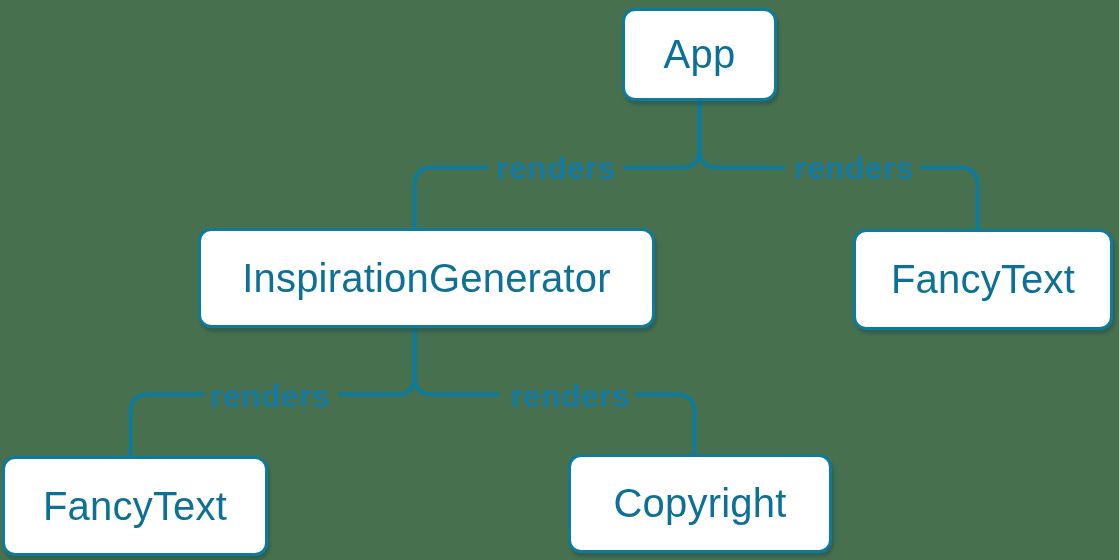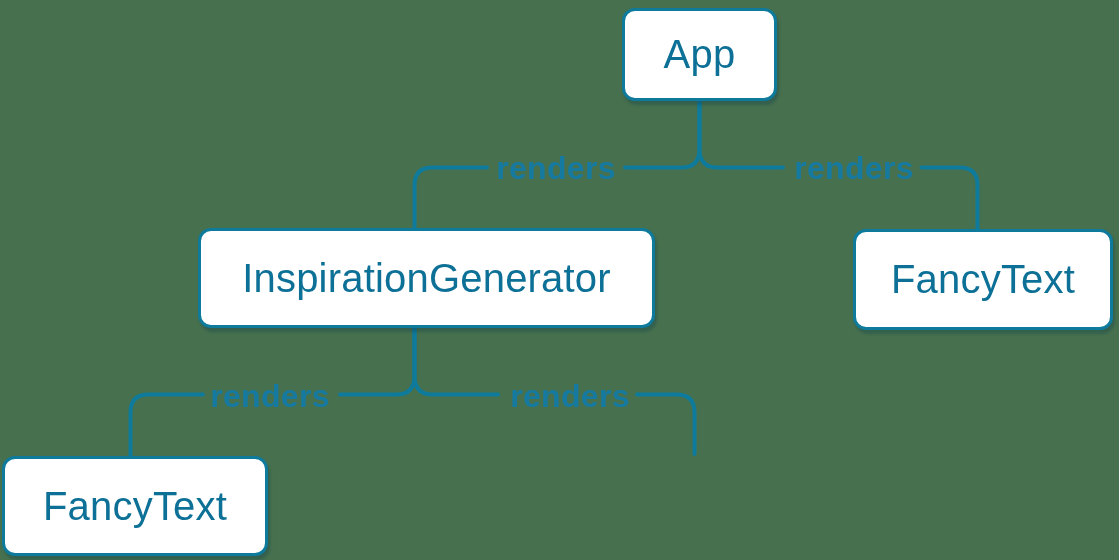--- a/index.html
+++ b/index.html
@@ -82,14 +82,15 @@
 
   <div class="edge-label label-1">renders</div>
   <div class="edge-label label-2">renders</div>
   <div class="edge-label label-3">renders</div>
   <div class="edge-label label-4">renders</div>
 
   <div class="node node-app">App</div>
   <div class="node node-inspiration">InspirationGenerator</div>
   <div class="node node-fancy-text-top">FancyText</div>
   <div class="node node-fancy-text-bottom">FancyText</div>
+  <div class="node node-copyright">Copyright</div>
 
 </div>
 
 </body></html>

